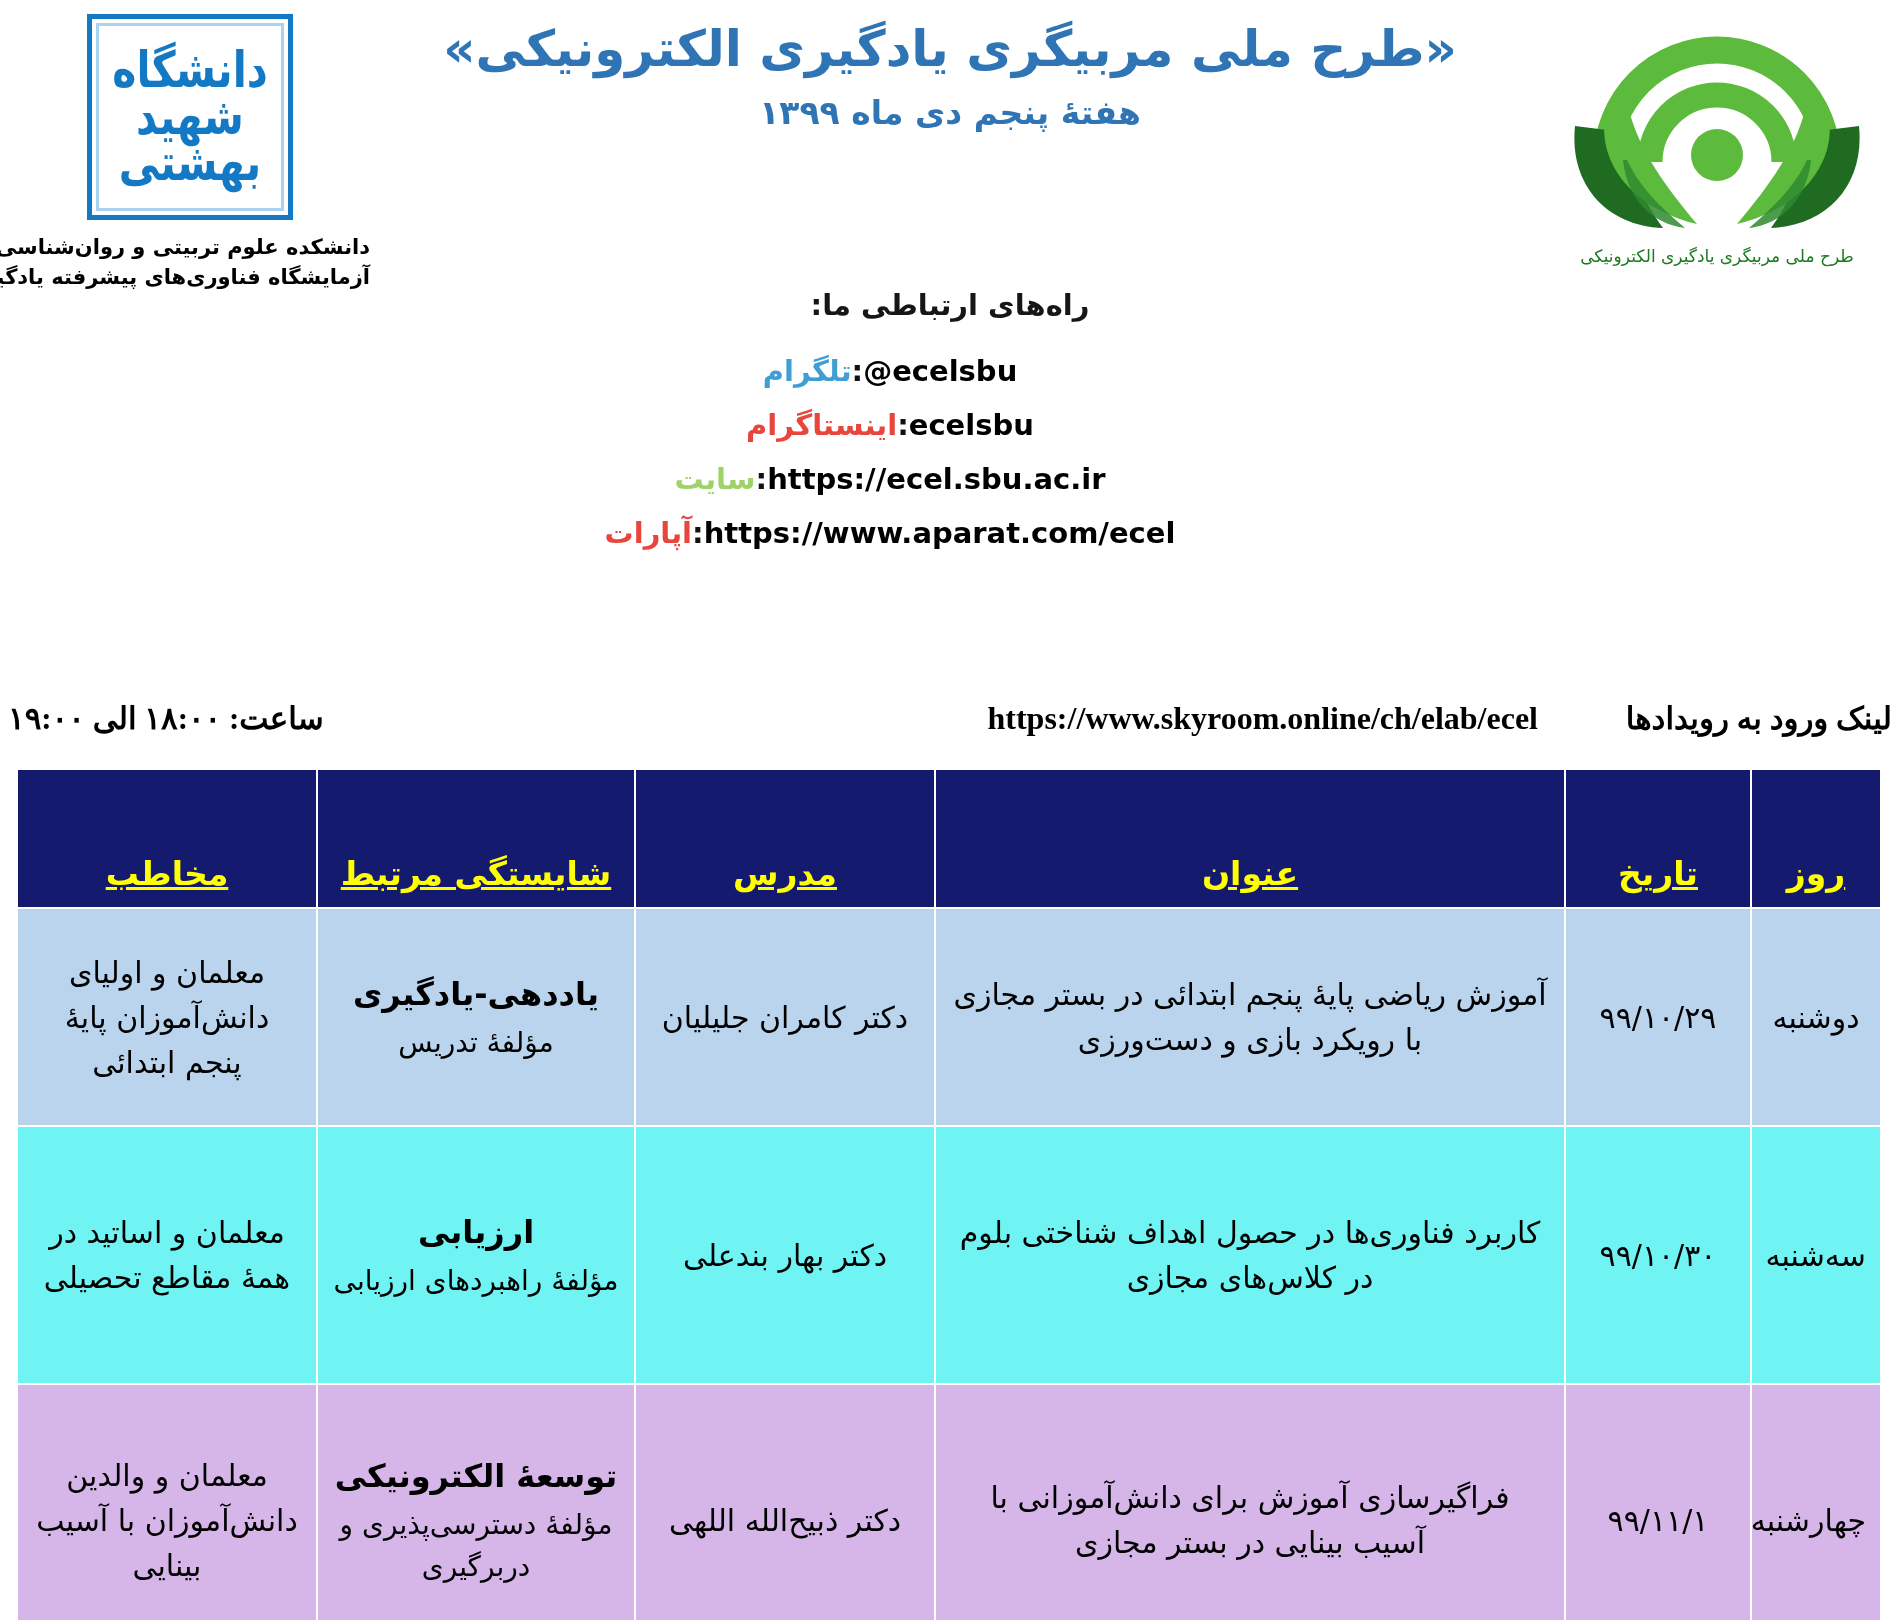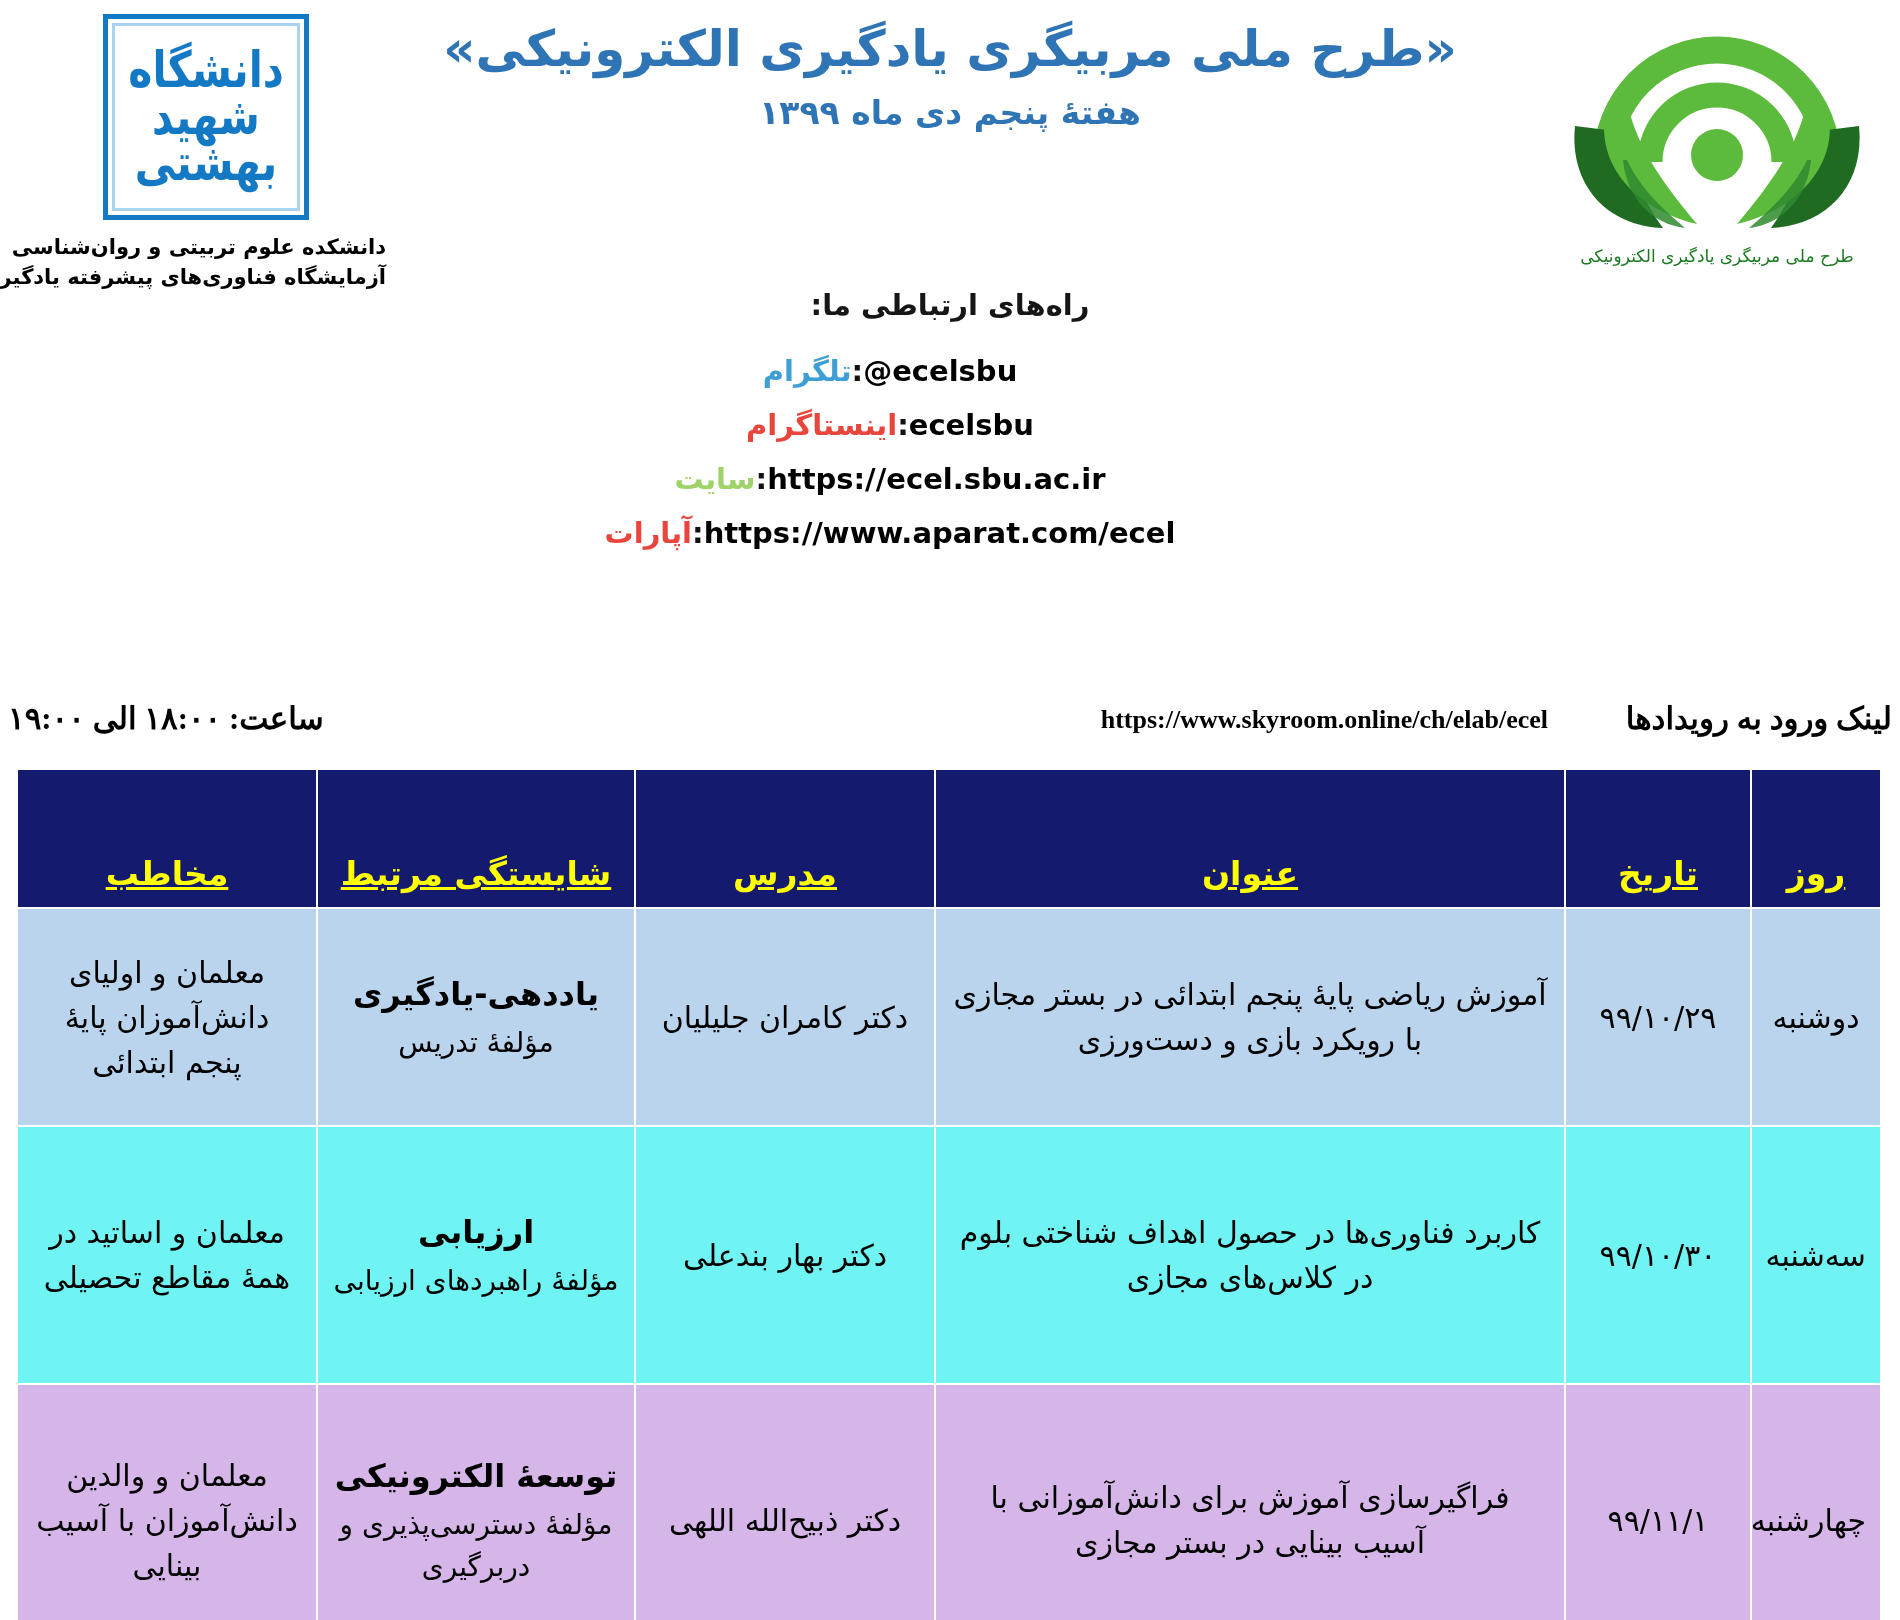--- a/index.html
+++ b/index.html
@@ -12,21 +12,21 @@
     overflow:hidden;
     position:relative;
   }
   .page{position:relative;width:1900px;height:1620px;}
 
   
   .header{position:relative;height:380px;}
 
   
   .sbu-block{
-    position:absolute;left:26px;top:14px;width:360px;
+    position:absolute;left:10px;top:14px;width:360px;
     text-align:center;
   }
   .sbu-logo{
     width:196px;height:196px;margin:0 auto;
     border:5px solid #1479c4;
     background:#ffffff;
     box-shadow:inset 0 0 0 4px #ffffff, inset 0 0 0 7px #a8d4ef;
     display:flex;align-items:center;justify-content:center;
     position:relative;
   }
@@ -107,22 +107,22 @@
     position:absolute;top:700px;left:0;width:1900px;height:64px;
     direction:rtl;
   }
   .linkbar-right{
     position:absolute;right:8px;top:0;
     font-family:"Liberation Serif","DejaVu Serif",serif;
     font-size:31px;font-weight:bold;color:#000;white-space:nowrap;
   }
   .linkbar-url{
     font-family:"Liberation Serif","DejaVu Serif",serif;
-    font-size:26px;font-weight:bold;color:#000;
-    direction:ltr;unicode-bidi:embed;margin-right:22px;
+    font-size:32px;font-weight:bold;color:#000;
+    direction:ltr;unicode-bidi:embed;margin-right:32px;
   }
   .linkbar-left{
     position:absolute;left:8px;top:0;
     font-family:"Liberation Serif","DejaVu Serif",serif;
     font-size:31px;font-weight:bold;color:#000;white-space:nowrap;
     direction:rtl;
   }
 
   
   .sched{

